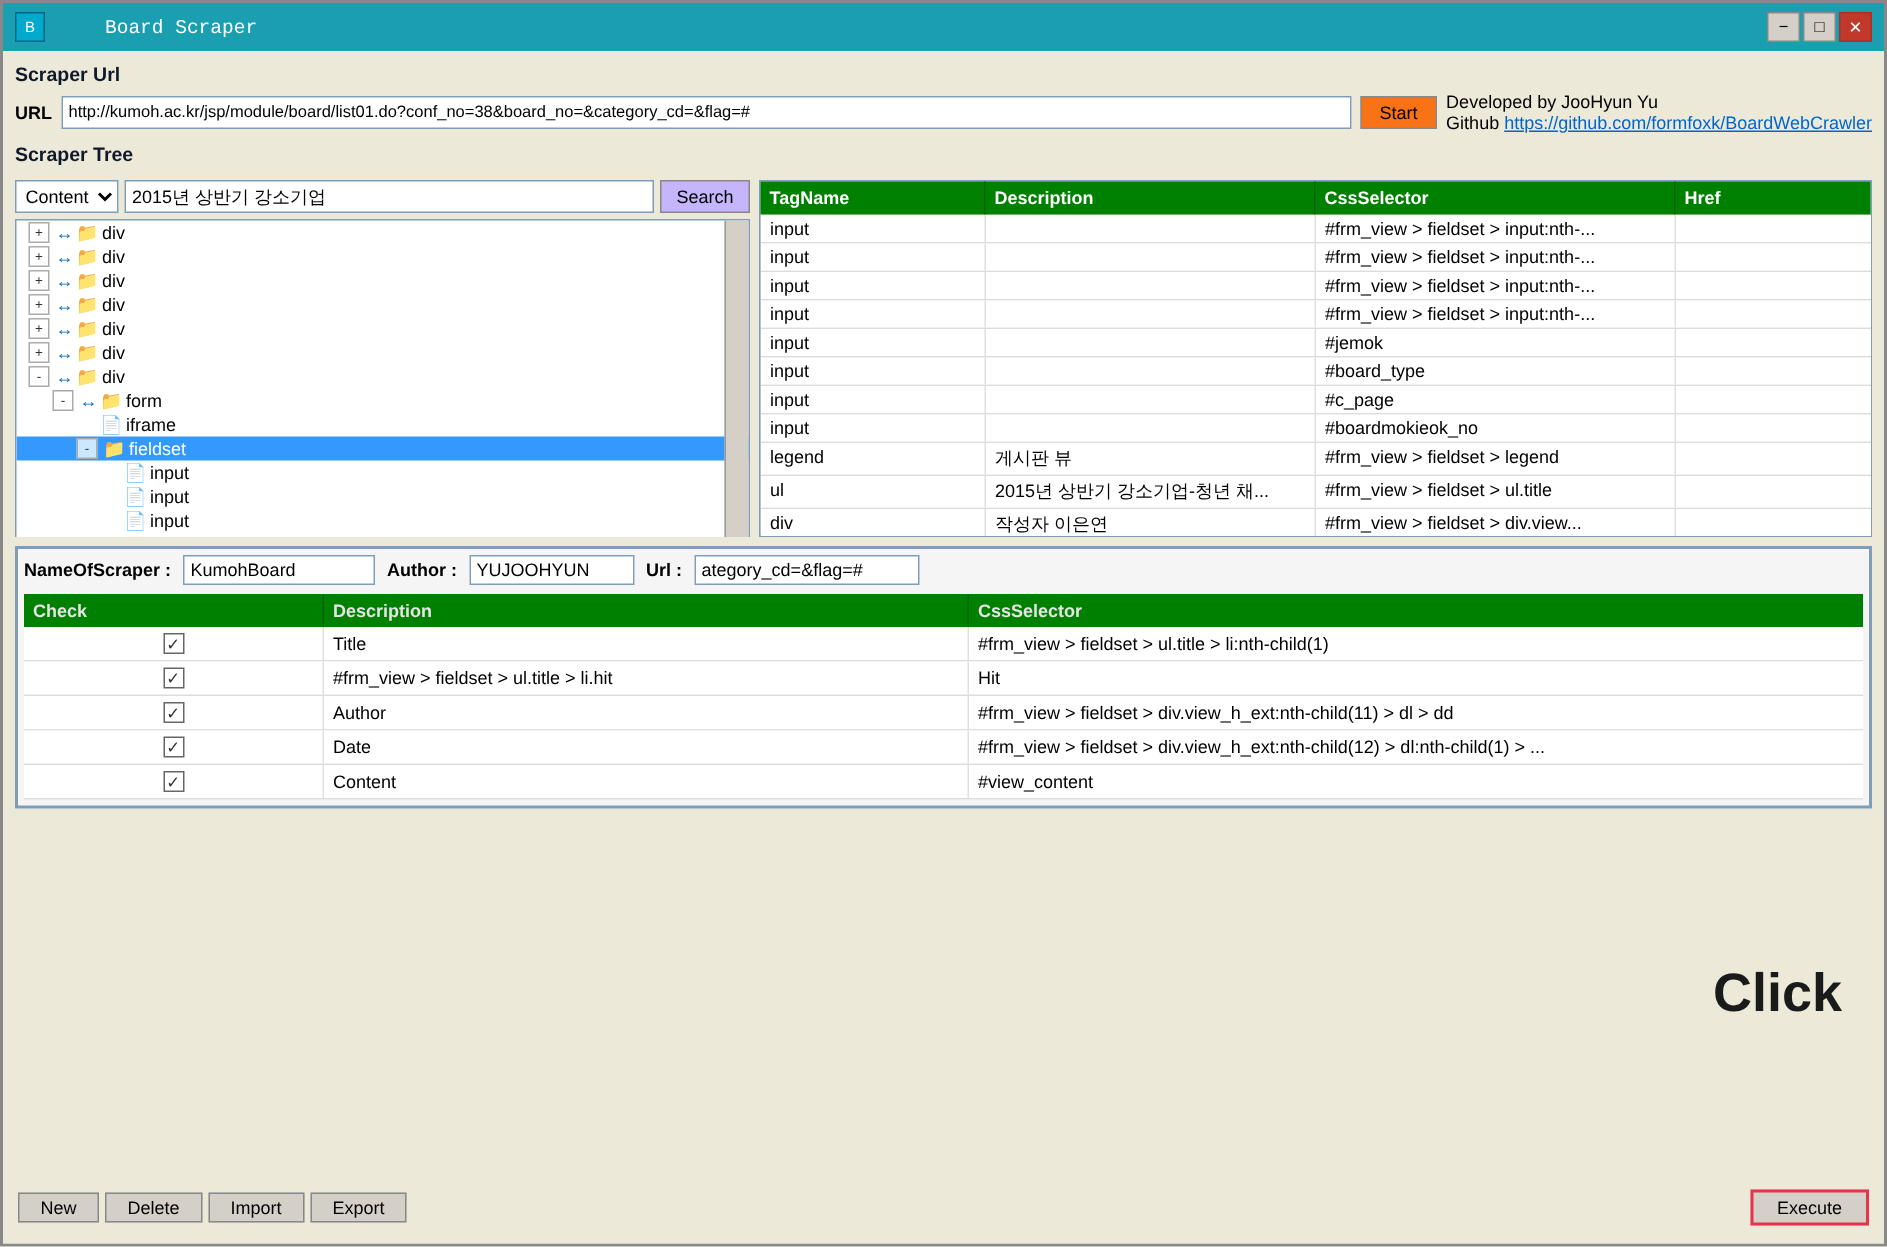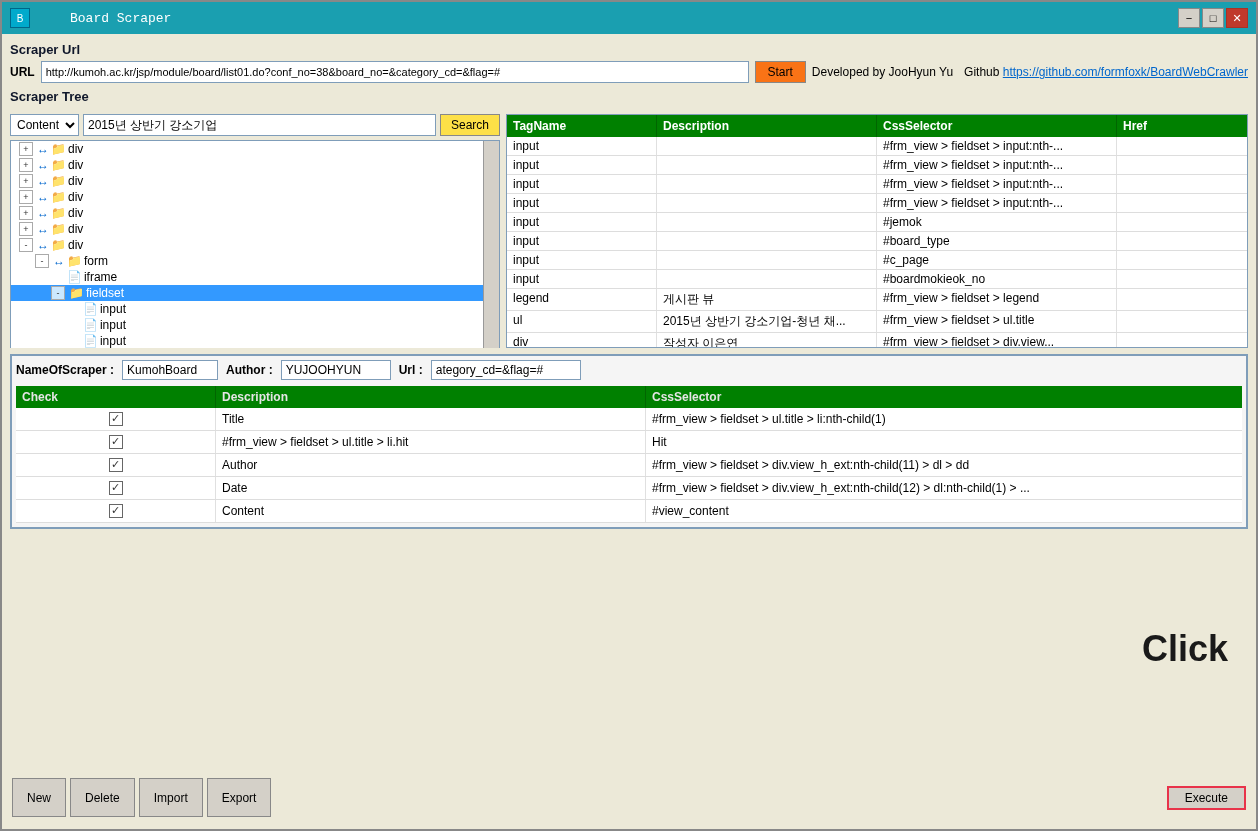--- a/index.html
+++ b/index.html
@@ -19,21 +19,21 @@
 
     
     .section-title { font-size: 13px; font-weight: bold; color: #0f172a; margin-bottom: 4px; }
     .url-label { font-weight: bold; }
     .url-input { flex: 1; height: 22px; border: 1px solid #7f9db9; padding: 2px 4px; background: white; font-size: 11px; }
     .start-btn { height: 22px; padding: 0 12px; background: #f97316; border: 1px solid #888; cursor: pointer; font-size: 12px; }
 
     .tree-toolbar { display: flex; align-items: center; gap: 4px; margin-bottom: 4px; }
     .content-select { height: 22px; border: 1px solid #7f9db9; background: white; padding: 0 2px; }
     .search-input { flex: 1; height: 22px; border: 1px solid #7f9db9; padding: 2px 4px; background: white; }
-    .search-btn { height: 22px; padding: 0 10px; background: #fde047; border: 1px solid #888; cursor: pointer; }
+    .search-btn { height: 22px; padding: 0 10px; background: #c4b5fd; border: 1px solid #888; cursor: pointer; }
 
     .tree-container { border: 1px solid #7f9db9; background: white; overflow: auto; flex: 1; min-height: 220px; max-height: 240px; position: relative; }
     .tree-item { padding: 1px 4px; cursor: pointer; white-space: nowrap; display: flex; align-items: center; gap: 2px; }
     .tree-indent-1 { padding-left: 8px; }
     .tree-indent-2 { padding-left: 24px; }
     .tree-indent-3 { padding-left: 40px; }
     .tree-indent-4 { padding-left: 56px; }
     .expand-icon { width: 14px; height: 14px; display: inline-flex; align-items: center; justify-content: center; border: 1px solid #aaa; background: white; font-size: 9px; cursor: pointer; margin-right: 2px; color: #333; }
     .table-header-cell { padding: 4px 6px; border-right: 1px solid #006600; }
     .table-header-cell:last-child { border-right: none; }
@@ -47,31 +47,31 @@
     .meta-input { height: 20px; border: 1px solid #7f9db9; padding: 1px 4px; background: white; }
     .scraper-cell { padding: 4px 6px; border-right: 1px solid #e0e0e0; display: flex; align-items: center; }
     .scraper-cell.center { justify-content: center; }
     .scraper-cell:last-child { border-right: none; }
     .checkbox { width: 14px; height: 14px; border: 1px solid #666; background: white; display: inline-flex; align-items: center; justify-content: center; cursor: pointer; }
     .checkbox.checked::after { content: '✓'; font-size: 11px; color: #333; }
 
     
     .bottom-bar { display: flex; justify-content: space-between; align-items: center; padding: 4px 2px; }
     .bottom-left { display: flex; gap: 4px; }
-    .bottom-btn { height: 39px; padding: 0 14px; background: #d4d0c8; border: 1px solid #888; cursor: pointer; font-size: 12px; }
+    .bottom-btn { height: 20px; padding: 0 14px; background: #d4d0c8; border: 1px solid #888; cursor: pointer; font-size: 12px; }
     .execute-btn { height: 24px; padding: 0 16px; background: #d4d0c8; border: 2px solid #e8334a; cursor: pointer; font-size: 12px; font-weight: normal; }
 
     .click-text { font-size: 36px; font-weight: bold; color: #1a1a1a; text-align: right; padding-right: 20px; padding-bottom: 4px; }
     .tree-and-table { display: flex; gap: 6px; flex: 1; overflow: hidden; }
 
     .tree-section { width: 490px; flex-shrink: 0; display: flex; flex-direction: column; }
     .table-section { flex: 1; display: flex; flex-direction: column; border: 1px solid #7f9db9; }
 
     .url-row { display: flex; align-items: center; gap: 6px; }
-    .dev-block { display: flex; font-size: 10px; gap: 11px; }
+    .dev-block { display: flex; flex-direction: column; font-size: 10px; }
     .dev-link { color: #0066cc; text-decoration: underline; }
   </style>
 </head>
 <body>
 
 <div class="window">
 
   <div class="title-bar">
     <div style="width:60px; display:flex; align-items:center;">
       <div style="width:20px;height:20px;background:#00aacc;border:1px solid #006688;display:flex;align-items:center;justify-content:center;font-size:10px;color:white;">B</div>
@@ -271,21 +271,21 @@
             <div class="table-cell"></div>
           </div>
 
         </div>
       </div>
     </div>
 
     <div class="scraper-table-section">
       <div class="scraper-meta">
         <span class="meta-label">NameOfScraper :</span>
-        <input type="text" class="meta-input" value="KumohBoard" style="width: 96px;">
+        <input type="text" class="meta-input" value="KumohBoard" style="width: 128px;">
         <span class="meta-label">Author :</span>
         <input type="text" class="meta-input" value="YUJOOHYUN" style="width: 110px;">
         <span class="meta-label">Url :</span>
         <input type="text" class="meta-input" value="ategory_cd=&amp;flag=#" style="width: 150px;">
       </div>
       <div>
         <div style="display:grid;grid-template-columns:200px 430px 1fr;background:#008000;color:#e5e5e5;font-weight:bold;">
           <div class="table-header-cell">Check</div>
           <div class="table-header-cell">Description</div>
           <div class="table-header-cell">CssSelector</div>

